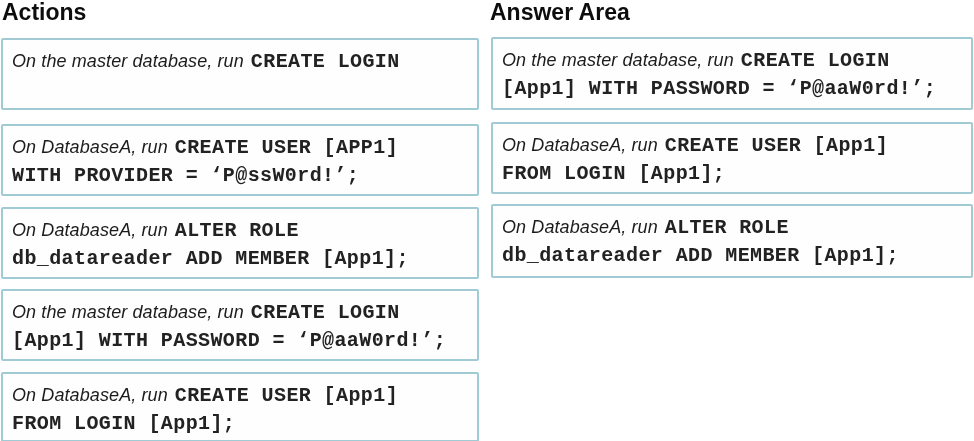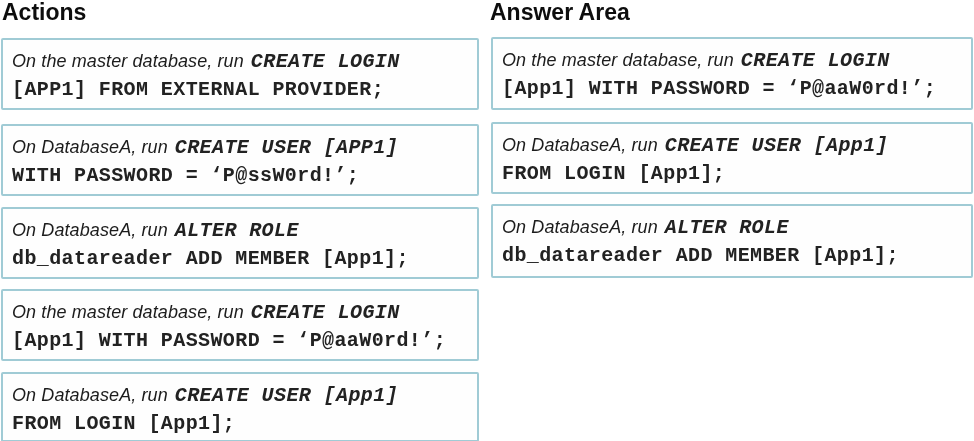--- a/index.html
+++ b/index.html
@@ -46,39 +46,38 @@
     letter-spacing: 0.1px;
     font-style: italic;
   }
   .mono {
     font-family: "Liberation Mono", monospace;
     font-size: 20px;
     font-weight: 700;
     letter-spacing: 0.4px;
     color: #222222;
   }
-  .l1code { margin-left: 7px; font-style: italic; }
+  .l1code { margin-left: 7px; }
 
   .left-tile  { left: 1px;   width: 478px; }
   .right-tile { left: 491px; width: 482px; }
 </style>
 </head>
 <body>
 
 <div id="actions-header" class="col-header">Actions</div>
 <div id="answer-header" class="col-header">Answer Area</div>
 
 <div class="tile left-tile" style="top:38px;height:72px;">
   <div class="line"><span class="prose">On the master database, run</span><span class="mono l1code">CREATE LOGIN</span></div>
-  <div class="line mono">[APP1] FROM EXTERNAL PROVIDER;</div>
 </div>
 
 <div class="tile left-tile" style="top:124px;height:72px;">
   <div class="line"><span class="prose">On DatabaseA, run</span><span class="mono l1code">CREATE USER [APP1]</span></div>
-  <div class="line mono">WITH PASSWORD = ‘P@ssW0rd!’;</div>
+  <div class="line mono">WITH PROVIDER = ‘P@ssW0rd!’;</div>
 </div>
 
 <div class="tile left-tile" style="top:207px;height:72px;">
   <div class="line"><span class="prose">On DatabaseA, run</span><span class="mono l1code">ALTER ROLE</span></div>
   <div class="line mono">db_datareader ADD MEMBER [App1];</div>
 </div>
 
 <div class="tile left-tile" style="top:289px;height:72px;">
   <div class="line"><span class="prose">On the master database, run</span><span class="mono l1code">CREATE LOGIN</span></div>
   <div class="line mono">[App1] WITH PASSWORD = ‘P@aaW0rd!’;</div>

